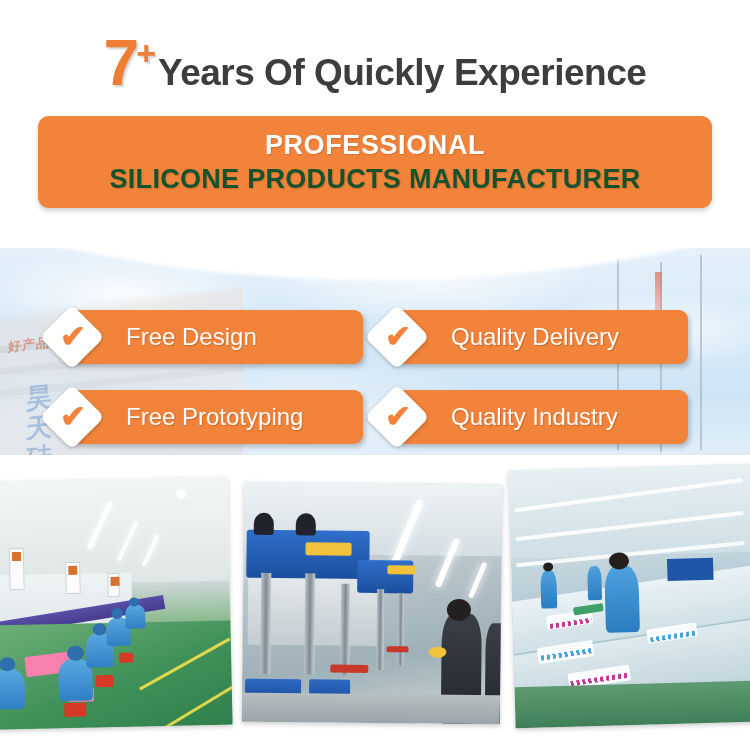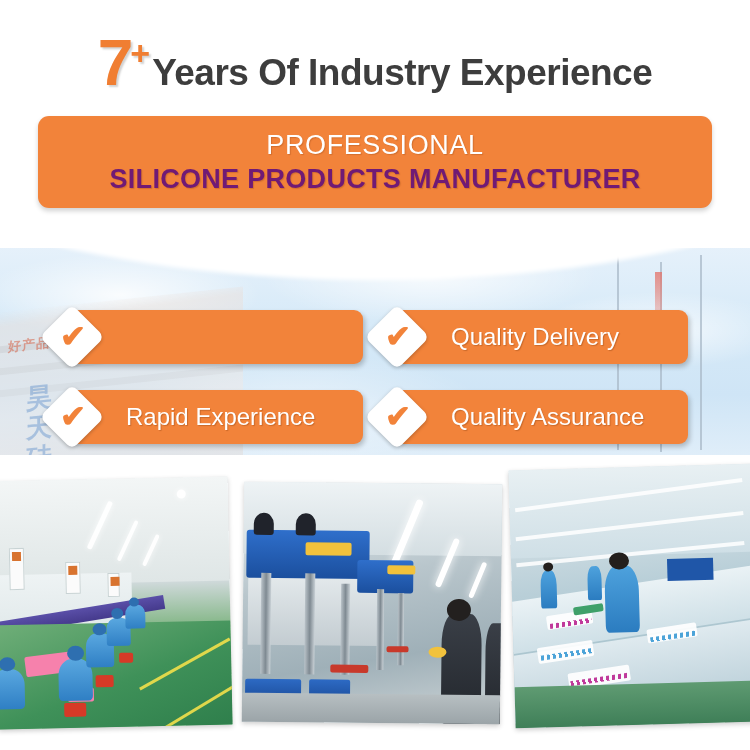--- a/index.html
+++ b/index.html
@@ -149,27 +149,27 @@
     border-radius: 11px;
     box-shadow: 0 3px 5px rgba(0,0,0,.18);
     display: flex;
     flex-direction: column;
     align-items: center;
     justify-content: center;
   }
   .main-banner .l1 {
     color: #ffffff;
     font-size: 27px;
-    font-weight: normal;
+    font-weight: bold;
     letter-spacing: .6px;
     line-height: 34px;
     text-shadow: 1px 1px 1px rgba(120,50,10,.25);
   }
   .main-banner .l2 {
-    color: #701a75;
+    color: #14532d;
     font-size: 27px;
     font-weight: bold;
     letter-spacing: .3px;
     line-height: 34px;
     text-shadow: 1px 1px 1px rgba(120,50,10,.25);
   }
 
   
   .oem-line {
     position: absolute;
@@ -338,50 +338,51 @@
   <div class="bg-building-right"></div>
 
   <div class="bg-building-left"></div>
   <div class="bg-left-sign">好产品</div>
   <div class="bg-left-cn">昊天硅</div>
 
   <div class="bg-white-top"></div>
   <div class="bg-white-ellipse"></div>
 
   <div class="headline">
-    <span class="num">7</span><span class="plus">+</span><span class="txt">Years Of Industry Experience</span>
+    <span class="num">7</span><span class="plus">+</span><span class="txt">Years Of Quickly Experience</span>
   </div>
 
   <div class="main-banner">
     <div class="l1">PROFESSIONAL</div>
     <div class="l2">SILICONE PRODUCTS MANUFACTURER</div>
   </div>
 
 
   <div class="badge" id="badge-free-design">
     <div class="check-diamond"></div>
     <div class="check-mark">✔</div>
+    <div class="label">Free Design</div>
   </div>
 
   <div class="badge" id="badge-quickly-delivery">
     <div class="check-diamond"></div>
     <div class="check-mark">✔</div>
     <div class="label">Quality Delivery</div>
   </div>
 
   <div class="badge" id="badge-rapid-prototyping">
     <div class="check-diamond"></div>
     <div class="check-mark">✔</div>
-    <div class="label">Rapid Experience</div>
+    <div class="label">Free Prototyping</div>
   </div>
 
   <div class="badge" id="badge-quality-assurance">
     <div class="check-diamond"></div>
     <div class="check-mark">✔</div>
-    <div class="label">Quality Assurance</div>
+    <div class="label">Quality Industry</div>
   </div>
 
   <div class="photos">
 
     <div class="photo" id="photo-assembly-line">
       <div class="p1-ceiling"></div>
       <div class="p1-lamp" style="left:44%;top:8%;width:5px;height:52px;transform:rotate(26deg);"></div>
       <div class="p1-lamp" style="left:56%;top:16%;width:4px;height:44px;transform:rotate(26deg);"></div>
       <div class="p1-lamp" style="left:66%;top:22%;width:4px;height:34px;transform:rotate(26deg);"></div>
       <div class="p1-lamp" style="left:78%;top:5%;width:9px;height:9px;border-radius:50%;"></div>

